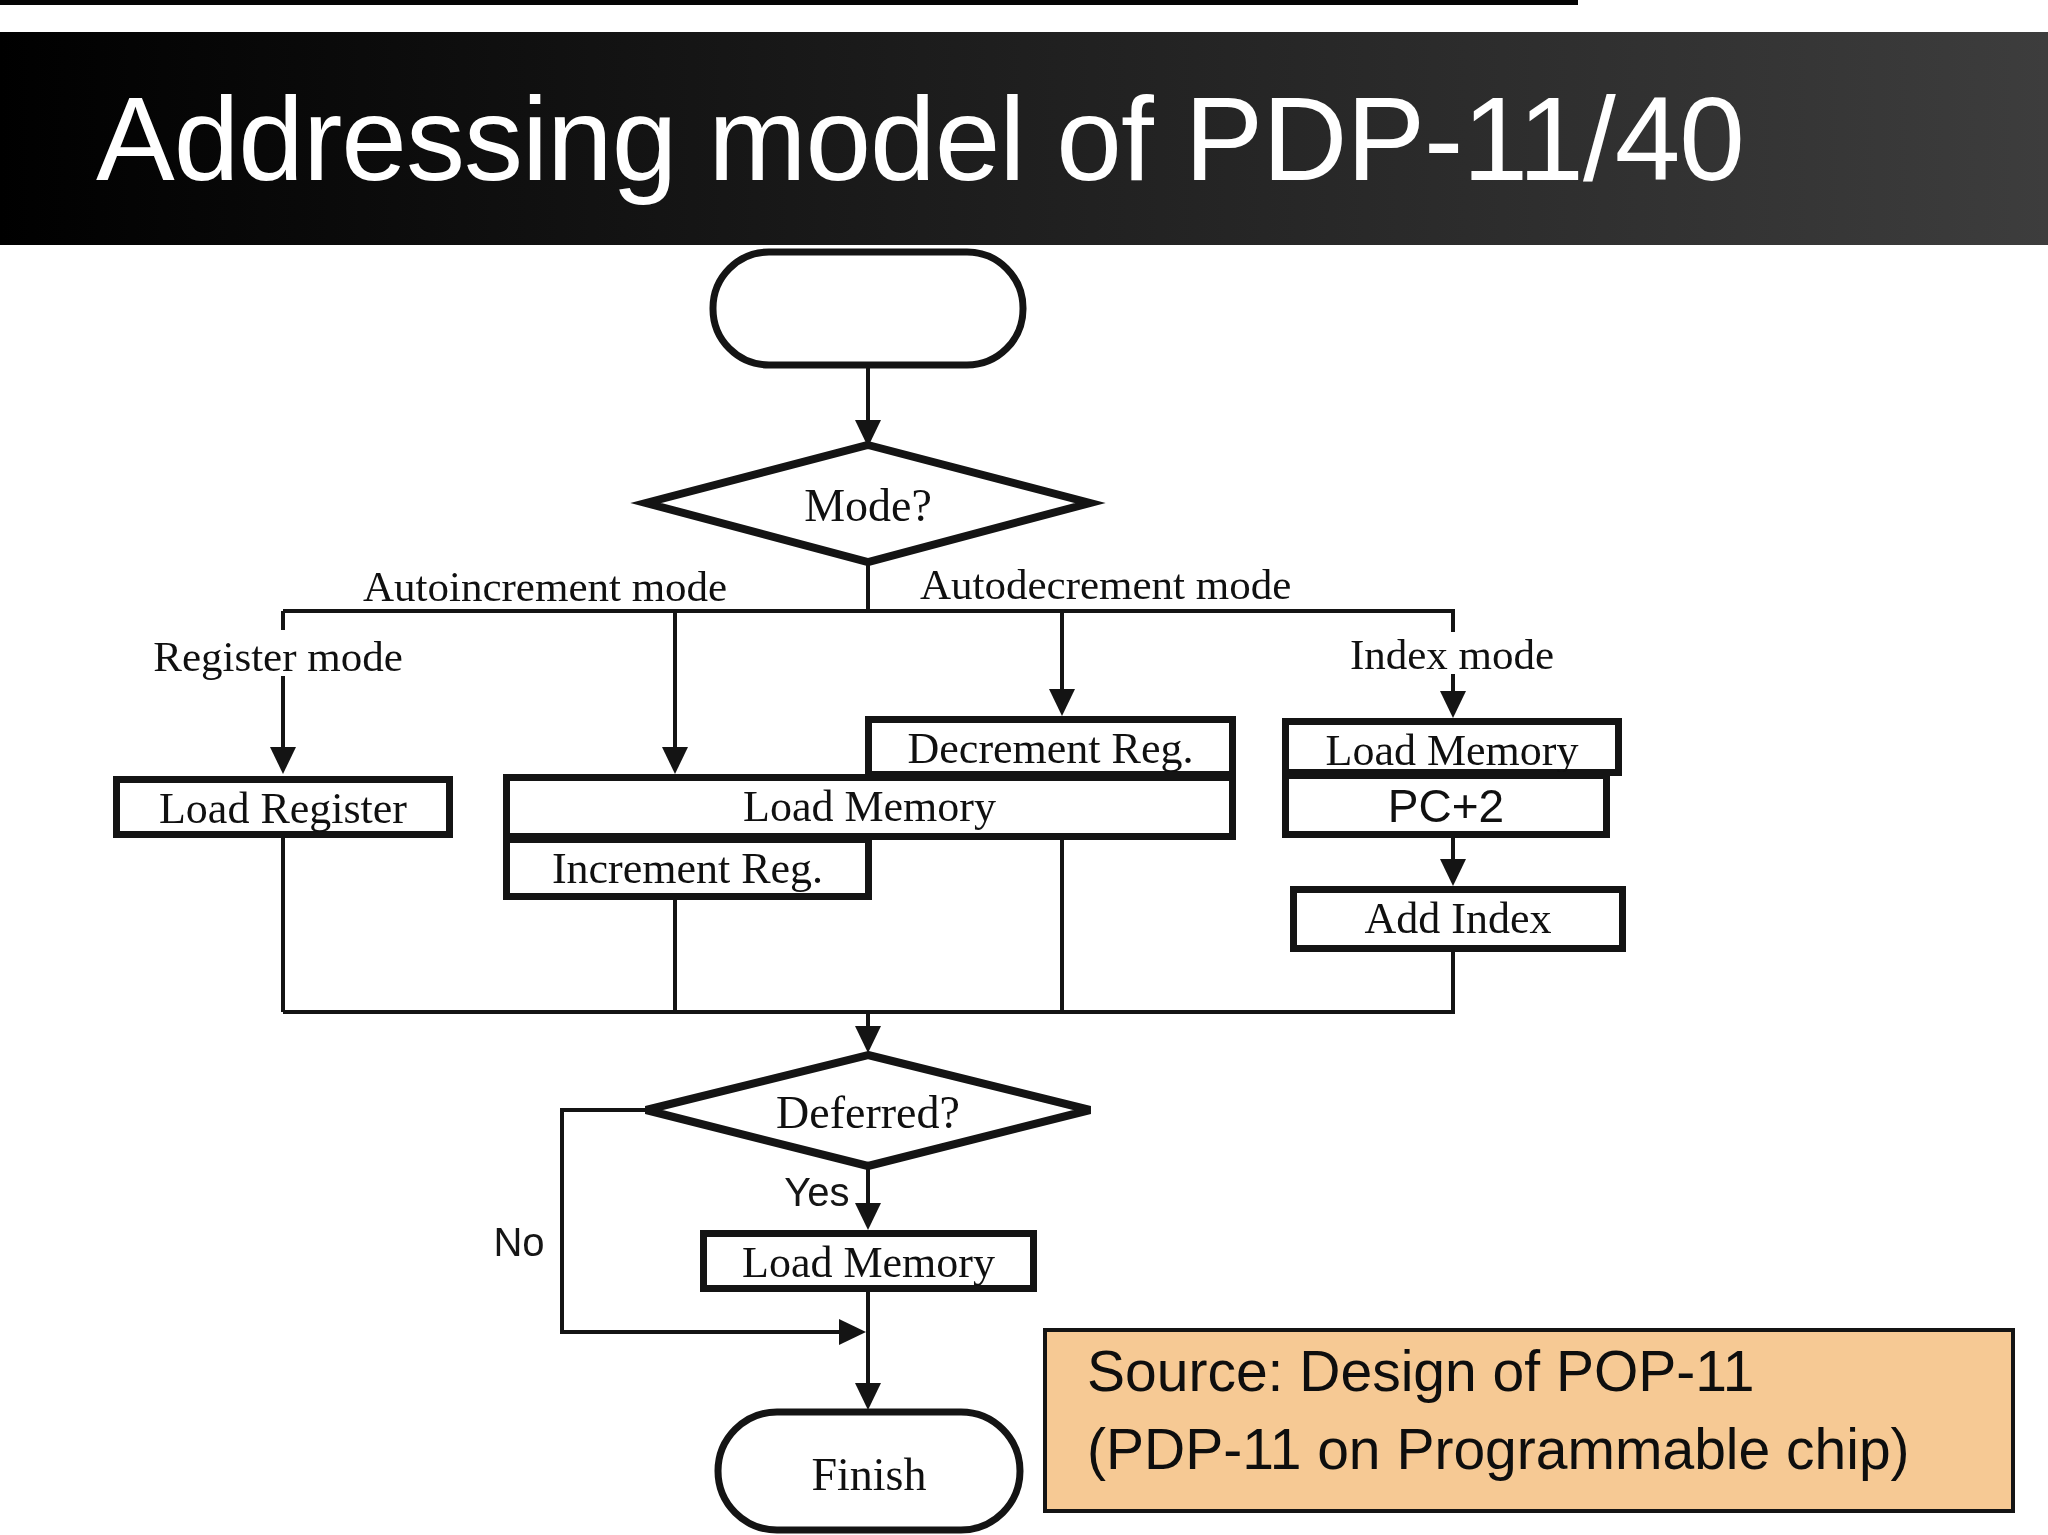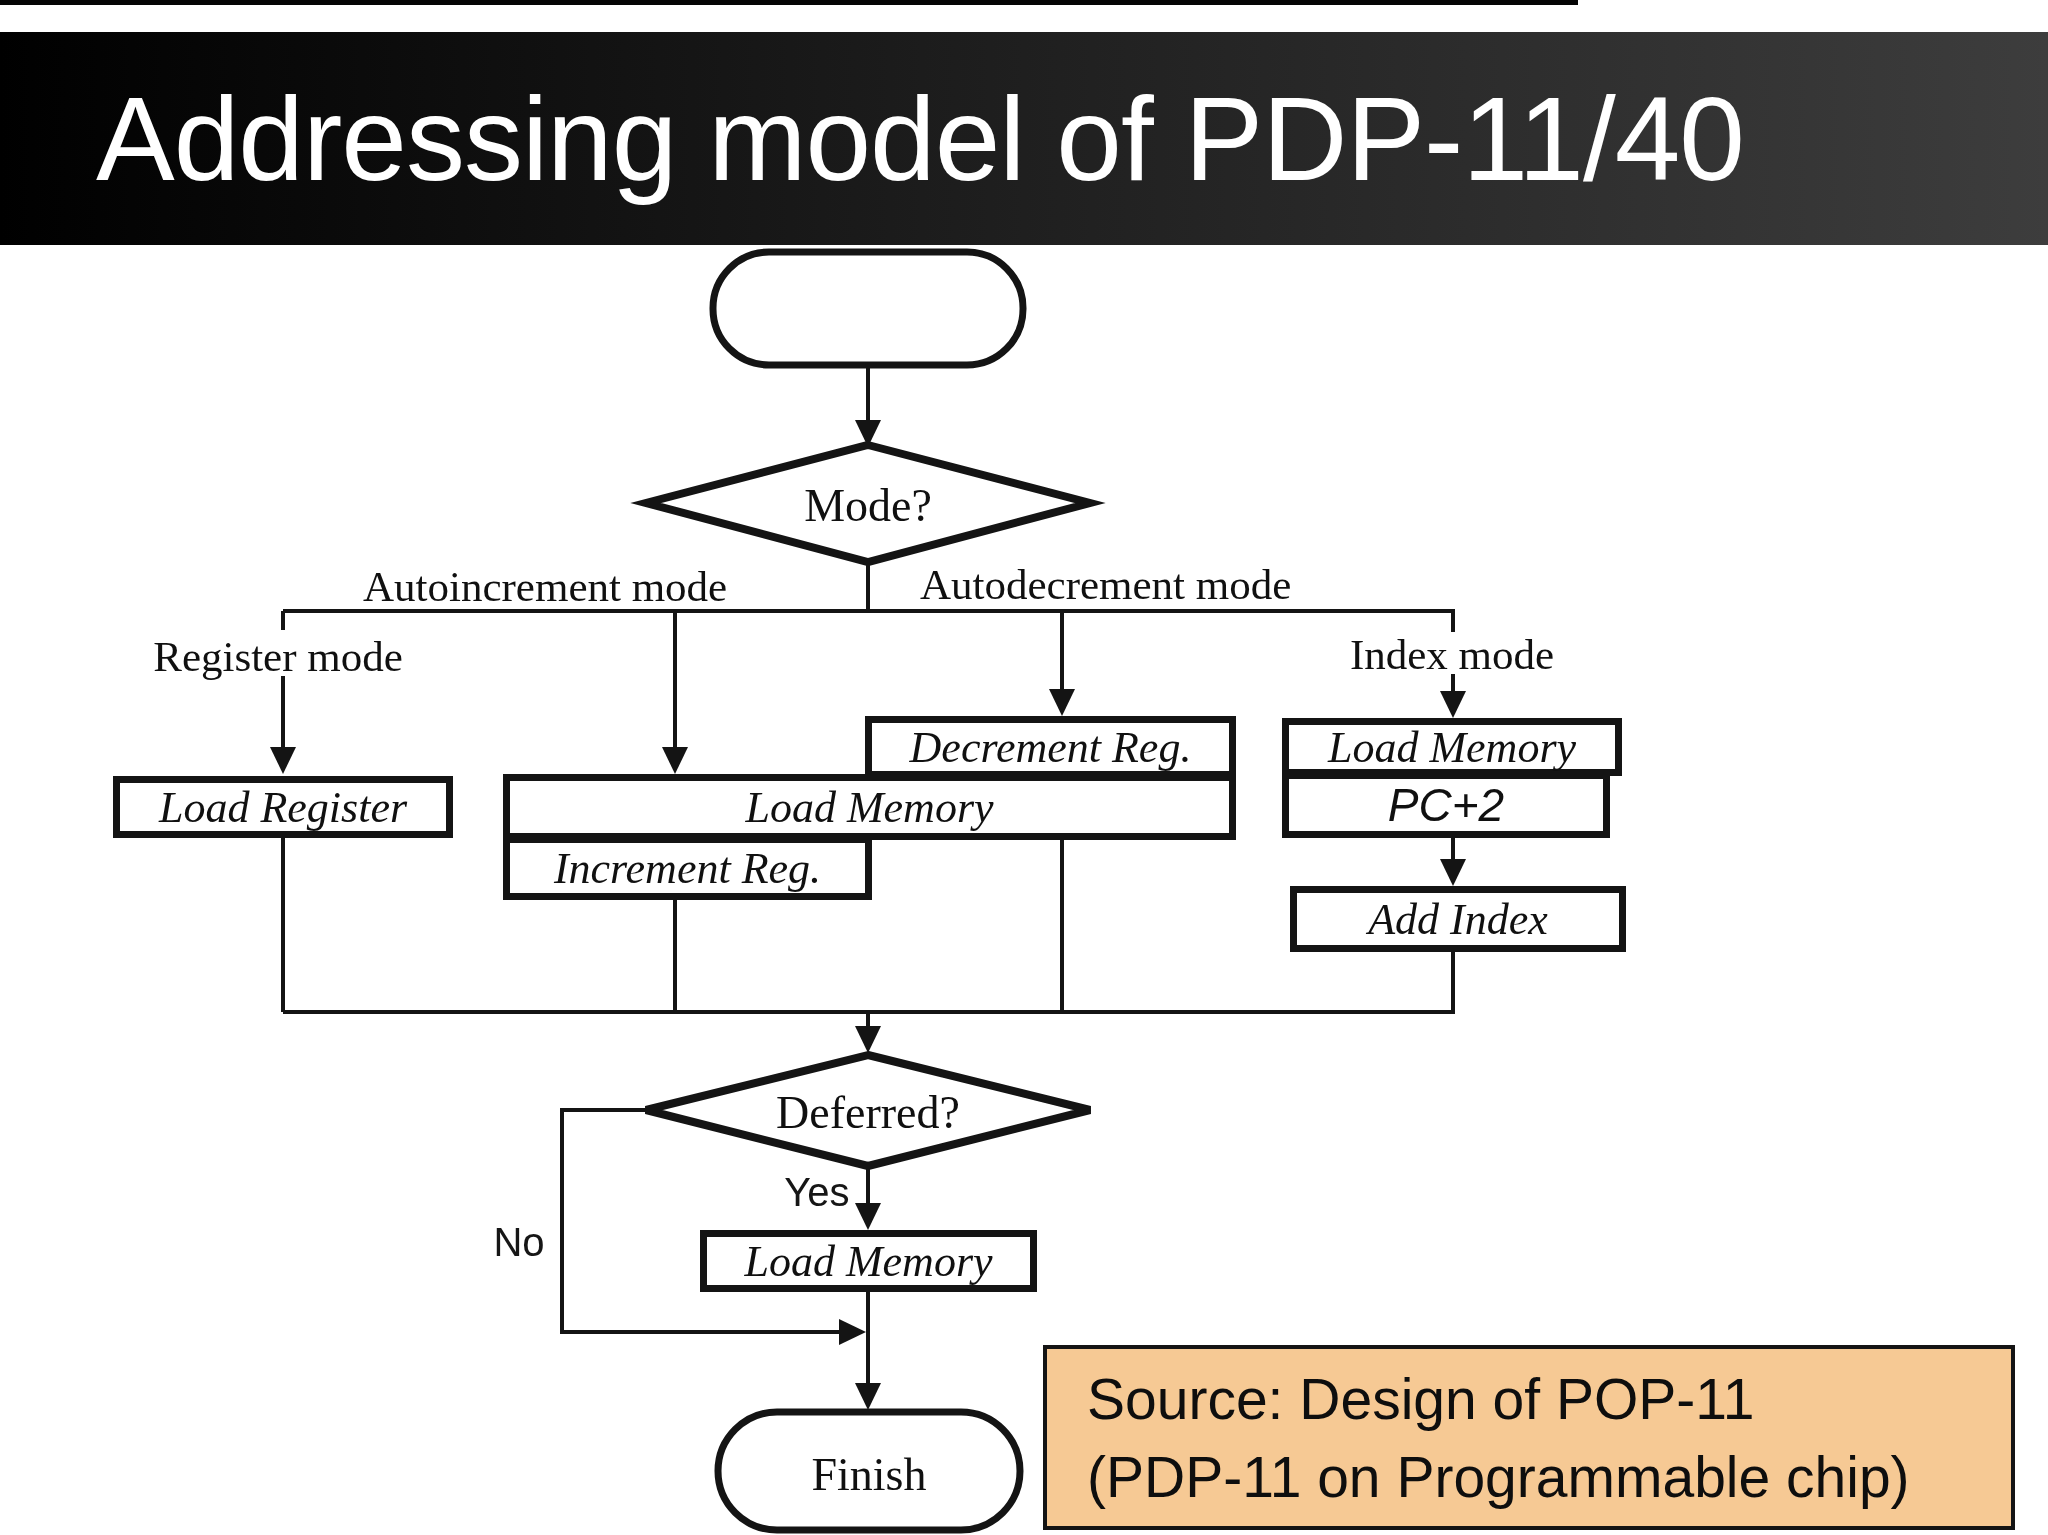--- a/index.html
+++ b/index.html
@@ -6,30 +6,30 @@
   .slide{position:relative;width:2048px;height:1535px;background:#ffffff;overflow:hidden;
          font-family:"Liberation Serif", serif;}
   .topline{position:absolute;left:0;top:0;width:1578px;height:5px;background:#050505;}
   .banner{position:absolute;left:0;top:32px;width:2048px;height:213px;
           background:linear-gradient(to right,#000000 0%,#1c1c1c 45%,#3d3d3d 100%);
           display:flex;align-items:center;}
   .banner-title{color:#ffffff;font-family:"Liberation Sans", sans-serif;
           font-size:118px;letter-spacing:-1px;padding-left:96px;white-space:nowrap;}
   svg.wires{position:absolute;left:0;top:0;width:2048px;height:1535px;}
   .box{position:absolute;box-sizing:border-box;border:7px solid #141414;background:#ffffff;
-       display:flex;align-items:center;justify-content:center;color:#101010;font-size:44px;font-style:italic;}
+       display:flex;justify-content:center;color:#101010;font-size:44px;}
   .nodetext{position:absolute;text-align:center;color:#101010;font-size:46px;}
   .lbl{position:absolute;text-align:center;color:#101010;font-size:43px;white-space:nowrap;}
   .sans{font-family:"Liberation Sans", sans-serif;}
   .lbl-sans{position:absolute;text-align:center;color:#161616;font-size:40px;
             font-family:"Liberation Sans", sans-serif;}
   .source{position:absolute;left:1043px;top:1328px;width:972px;height:185px;box-sizing:border-box;
           background:#f6c994;border:4px solid #141414;display:flex;flex-direction:column;
-          justify-content:center;padding-left:40px;font-family:"Liberation Sans", sans-serif;
-          font-size:57px;line-height:78px;color:#0e0e0e;margin-top:17px;}
+          justify-content:flex-start;padding-left:40px;font-family:"Liberation Sans", sans-serif;
+          font-size:57px;line-height:78px;color:#0e0e0e;}
   
   .b-load-register{left:113px;top:776px;width:340px;height:62px;}
   .b-decrement{left:865px;top:716px;width:371px;height:62px;}
   .b-lm-main{left:503px;top:774px;width:733px;height:66px;}
   .b-increment{left:503px;top:836px;width:369px;height:64px;}
   .b-lm-index{left:1282px;top:718px;width:340px;height:58px;}
   .b-pc2{left:1282px;top:772px;width:328px;height:66px;font-size:46px;}
   .b-add-index{left:1282px;top:886px;width:336px;height:66px;margin-left:8px;}
   .b-lm-deferred{left:700px;top:1230px;width:337px;height:62px;}
 </style>

